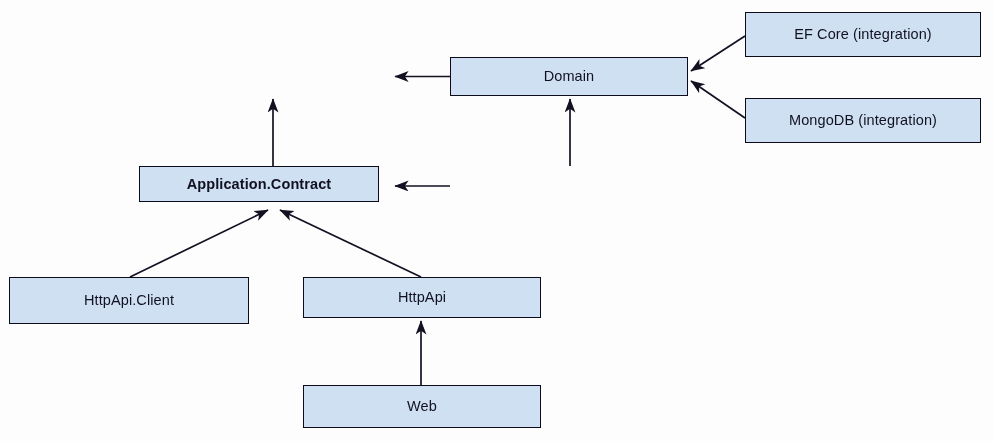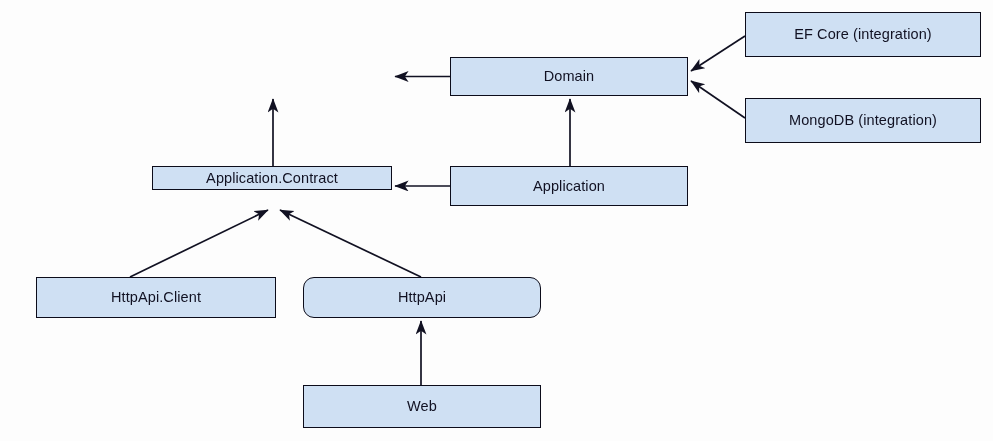--- a/index.html
+++ b/index.html
@@ -83,33 +83,30 @@
   </div>
 
   <div class="node" style="left:745px; top:12px; width:236px; height:45px;">
     <span class="node-label">EF Core (integration)</span>
   </div>
 
   <div class="node" style="left:745px; top:98px; width:236px; height:45px;">
     <span class="node-label">MongoDB (integration)</span>
   </div>
 
-  <div class="node" style="left:152px; top:166px; width:240px; height:24px;">
+  <div class="node" style="left:139px; top:166px; width:240px; height:36px;font-weight:bold;">
     <span class="node-label">Application.Contract</span>
   </div>
 
-  <div class="node" style="left:450px; top:166px; width:238px; height:40px;">
-    <span class="node-label">Application</span>
-  </div>
 
-  <div class="node" style="left:9px; top:277px; width:240px; height:41px;margin-left:27px;">
+  <div class="node" style="left:9px; top:277px; width:240px; height:47px;">
     <span class="node-label">HttpApi.Client</span>
   </div>
 
-  <div class="node" style="left:303px; top:277px; width:238px; height:41px;border-radius:11px;">
+  <div class="node" style="left:303px; top:277px; width:238px; height:41px;">
     <span class="node-label">HttpApi</span>
   </div>
 
   <div class="node" style="left:303px; top:385px; width:238px; height:43px;align-items:center;">
     <span class="node-label">Web</span>
   </div>
 
 </div>
 
 </body></html>

